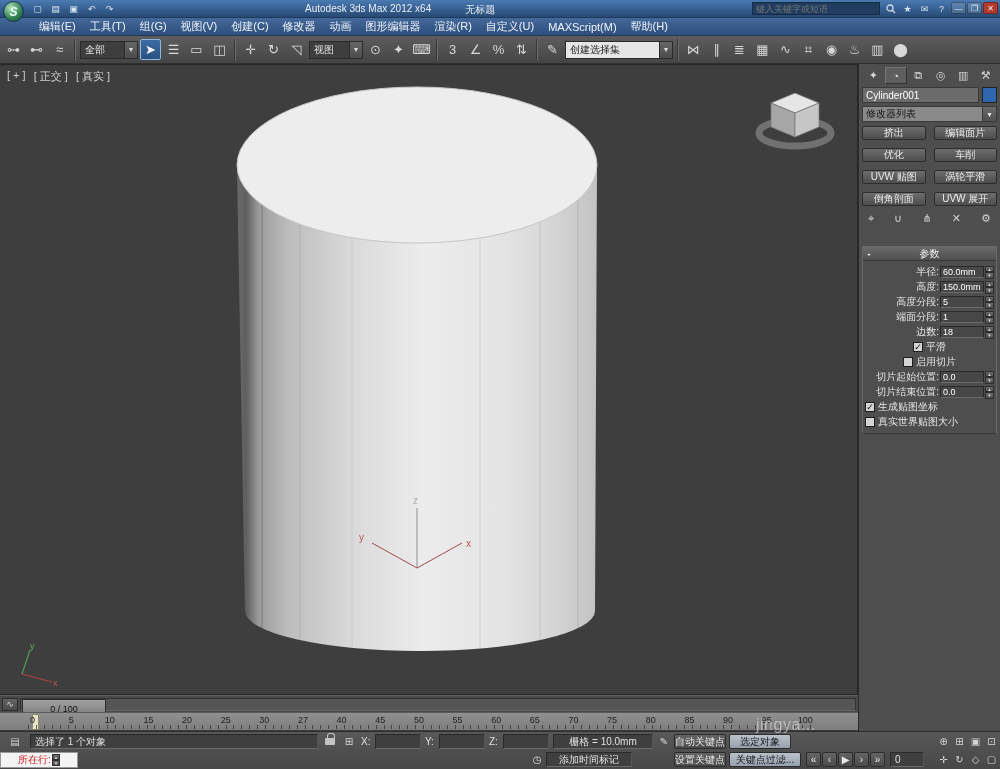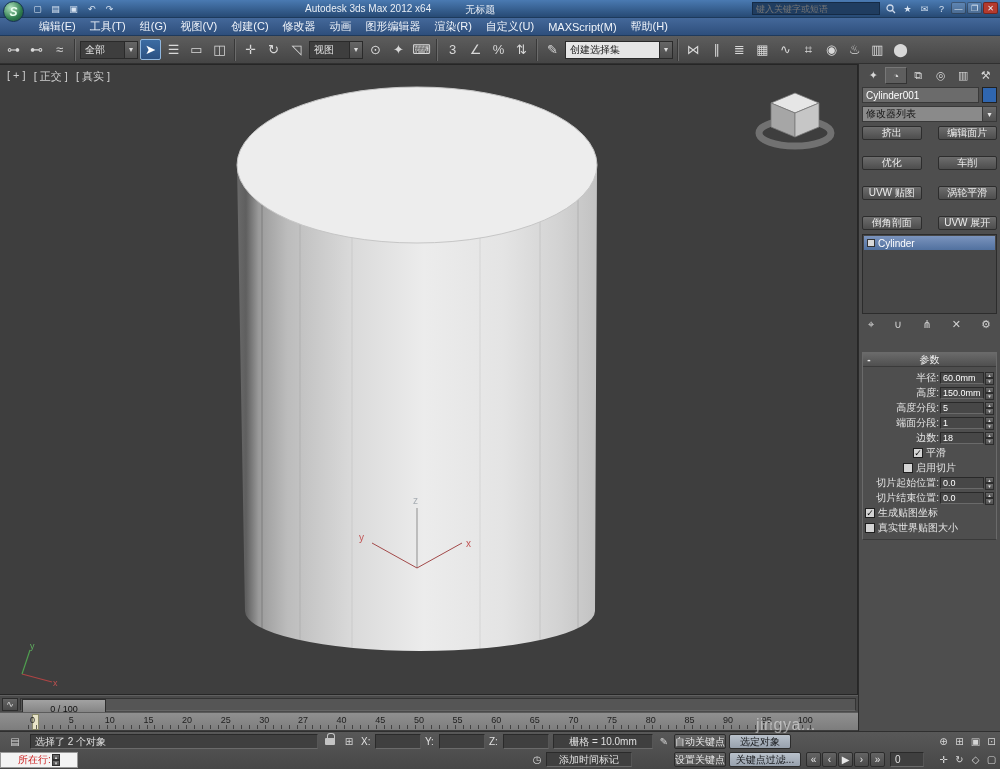--- a/index.html
+++ b/index.html
@@ -47,21 +47,21 @@
   
   .cmdpanel{position:absolute;left:858px;top:64px;width:142px;height:667px;background:#4e4e4e;border-left:1px solid #2a2a2a;padding:3px 3px 0 3px;font-size:10px}
   .tabs{display:flex;height:17px;margin-bottom:3px}
   .tab{flex:1;display:flex;align-items:center;justify-content:center;font-size:11px;color:#d6d6d6;border:1px solid transparent}
   .tab.active{background:#5e5e5e;border-color:#777 #333 #333 #777}
   .namerow{display:flex;gap:3px;height:16px;margin-bottom:3px}
   .namefield{flex:1;background:#6b6b6b;border:1px solid #393939;color:#fff;display:flex;align-items:center;padding:0 3px}
   .swatch{width:15px;background:#2f66b0;border:1px solid #222}
   .modlist{height:16px;display:flex;background:#8a8a8a;border:1px solid #393939;color:#141414;padding-left:3px;margin-bottom:4px;justify-content:space-between}
   .modlist .dabtn{width:14px;height:100%;background:linear-gradient(#6a6a6a,#505050);border-left:1px solid #393939;color:#e8e8e8;font-size:8px;display:flex;align-items:center;justify-content:center}
-  .modbtns{display:grid;grid-template-columns:1fr 1fr;gap:16px;margin-bottom:4px}
+  .modbtns{display:grid;grid-template-columns:1fr 1fr;gap:8px;margin-bottom:4px}
   .mbtn{height:14px;background:linear-gradient(#6d6d6d,#4d4d4d);border:1px solid #2d2d2d;border-radius:2px;color:#ececec;display:flex;align-items:center;justify-content:center;white-space:nowrap;overflow:hidden}
   .stack{height:80px;background:#474747;border:1px solid #2c2c2c;margin-bottom:2px;padding:1px}
   .stackitem{height:14px;background:linear-gradient(#7b94bd,#51719f);display:flex;align-items:center;gap:3px;padding:0 3px;color:#fff}
   .sicon{width:8px;height:8px;background:#d8d8d8;border:1px solid #333;flex:0 0 auto}
   .stacktools{display:flex;justify-content:space-between;padding:1px 6px;height:16px;align-items:center;color:#d2d2d2;font-size:11px}
   .rollout{margin-top:20px;border:1px solid #6a6a6a;border-bottom-color:#3a3a3a}
   .rollhead{height:14px;background:linear-gradient(#6a6a6a,#4f4f4f);border-bottom:1px solid #3a3a3a;display:flex;align-items:center;color:#ececec}
   .rminus{width:12px;text-align:center;font-weight:bold}
   .rtitle{flex:1;text-align:center;padding-right:12px}
   .rollbody{padding:4px 2px;display:flex;flex-direction:column;gap:1px;background:#4e4e4e}
@@ -273,26 +273,20 @@
     <div class="modbtns">
       <span class="mbtn">挤出</span>
       <span class="mbtn">编辑面片</span>
       <span class="mbtn">优化</span>
       <span class="mbtn">车削</span>
       <span class="mbtn">UVW 贴图</span>
       <span class="mbtn">涡轮平滑</span>
       <span class="mbtn">倒角剖面</span>
       <span class="mbtn">UVW 展开</span>
     </div>
-    <div class="stack">
-      <div class="stackitem">
-        <span class="sicon"></span>
-        <span>Cylinder</span>
-      </div>
-    </div>
     <div class="stacktools">
       <span>⌖</span>
       <span>∪</span>
       <span>⋔</span>
       <span>✕</span>
       <span>⚙</span>
     </div>
 
     <div class="rollout">
       <div class="rollhead">
@@ -406,21 +400,21 @@
       <span>85</span>
       <span>90</span>
       <span>95</span>
       <span>100</span>
     </div>
   </div>
 
   <div class="statusbar">
 
     <span class="sb sico" style="left:4px;top:2px;width:22px">▤</span>
-    <span class="sb sunken" style="left:30px;top:2px;width:288px">选择了 2 个对象</span>
+    <span class="sb sunken" style="left:30px;top:2px;width:288px">选择了 1 个对象</span>
     <span class="sb sico" style="left:322px;top:0;width:16px">
         <span class="lock"></span>
       </span>
     <span class="sb sico" style="left:341px;top:2px;width:16px">⊞</span>
     <span class="sb" style="left:361px;top:2px">X:</span>
     <span class="sb sunken" style="left:375px;top:2px;width:46px"></span>
     <span class="sb" style="left:425px;top:2px">Y:</span>
     <span class="sb sunken" style="left:439px;top:2px;width:46px"></span>
     <span class="sb" style="left:489px;top:2px">Z:</span>
     <span class="sb sunken" style="left:503px;top:2px;width:46px"></span>

